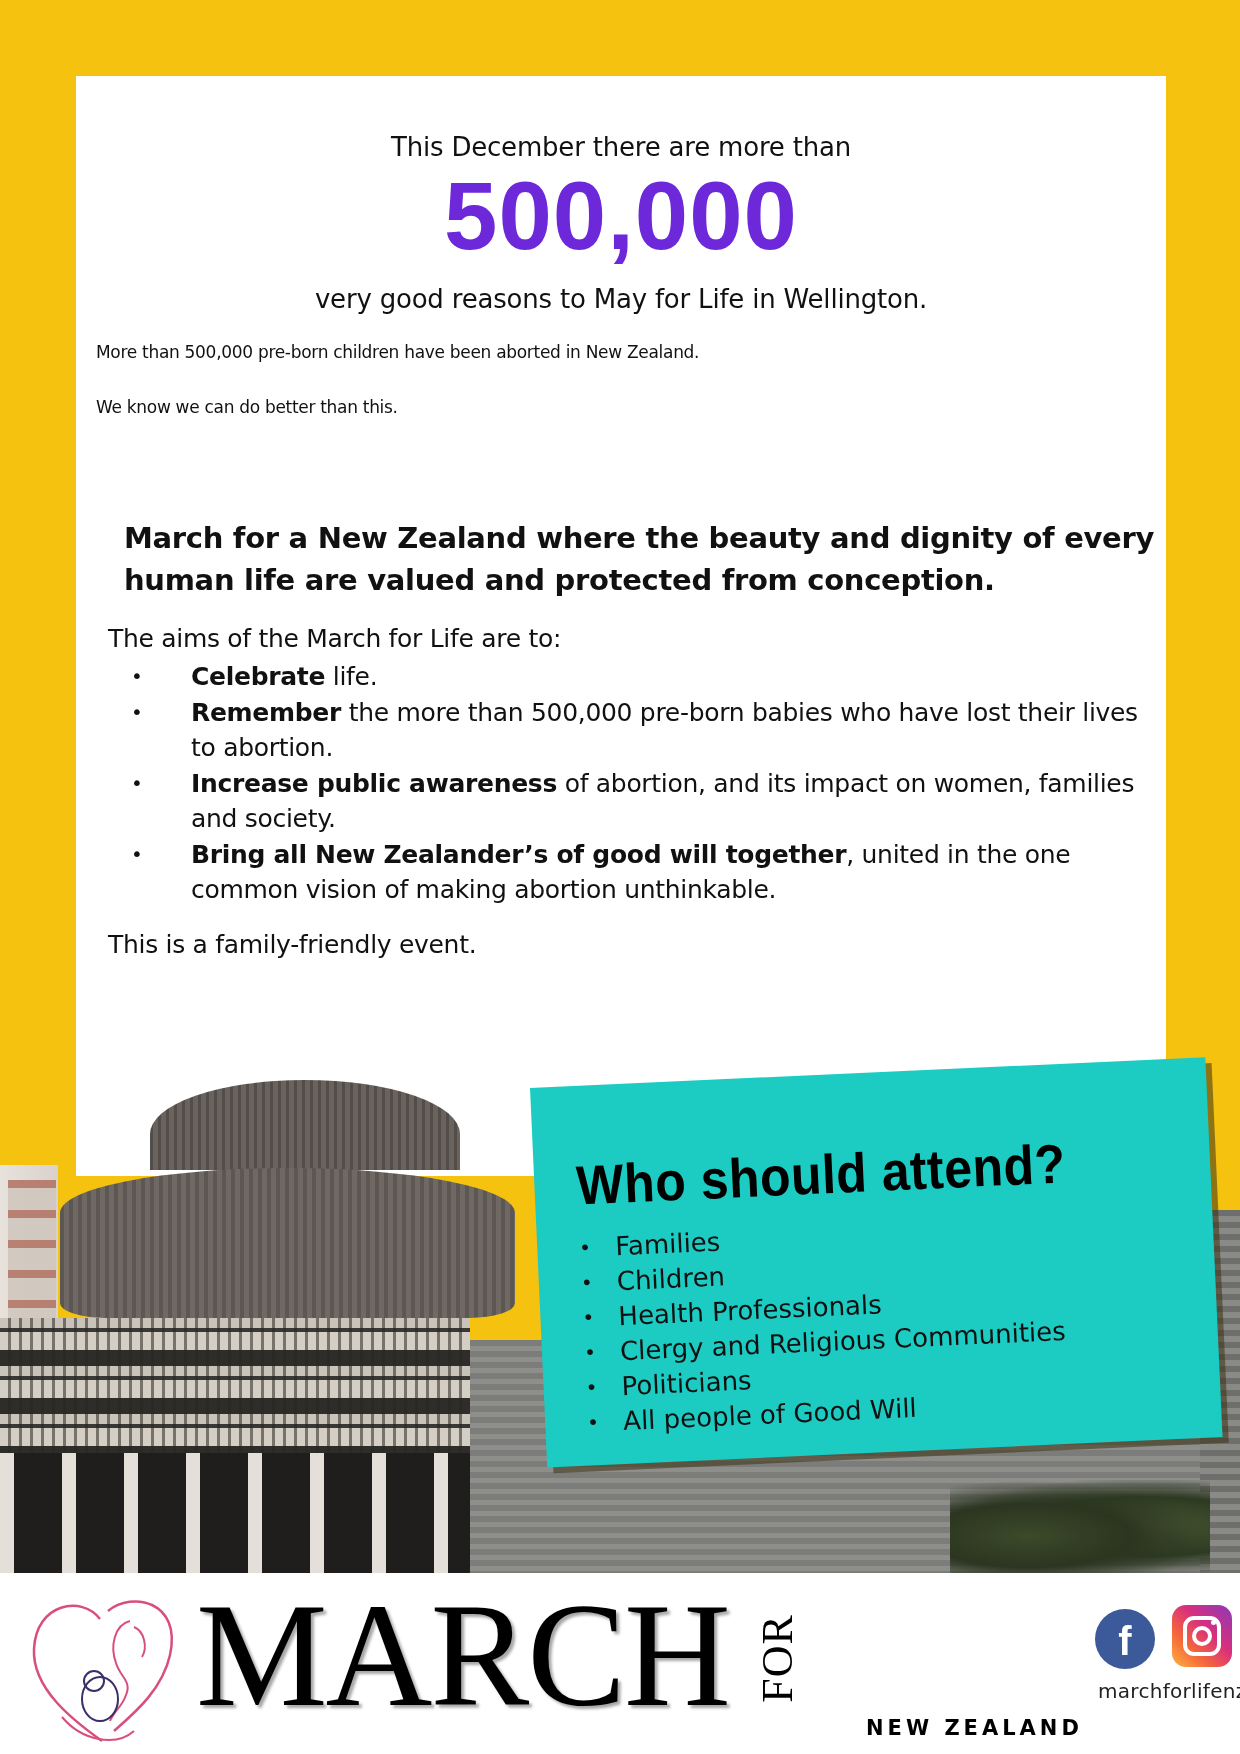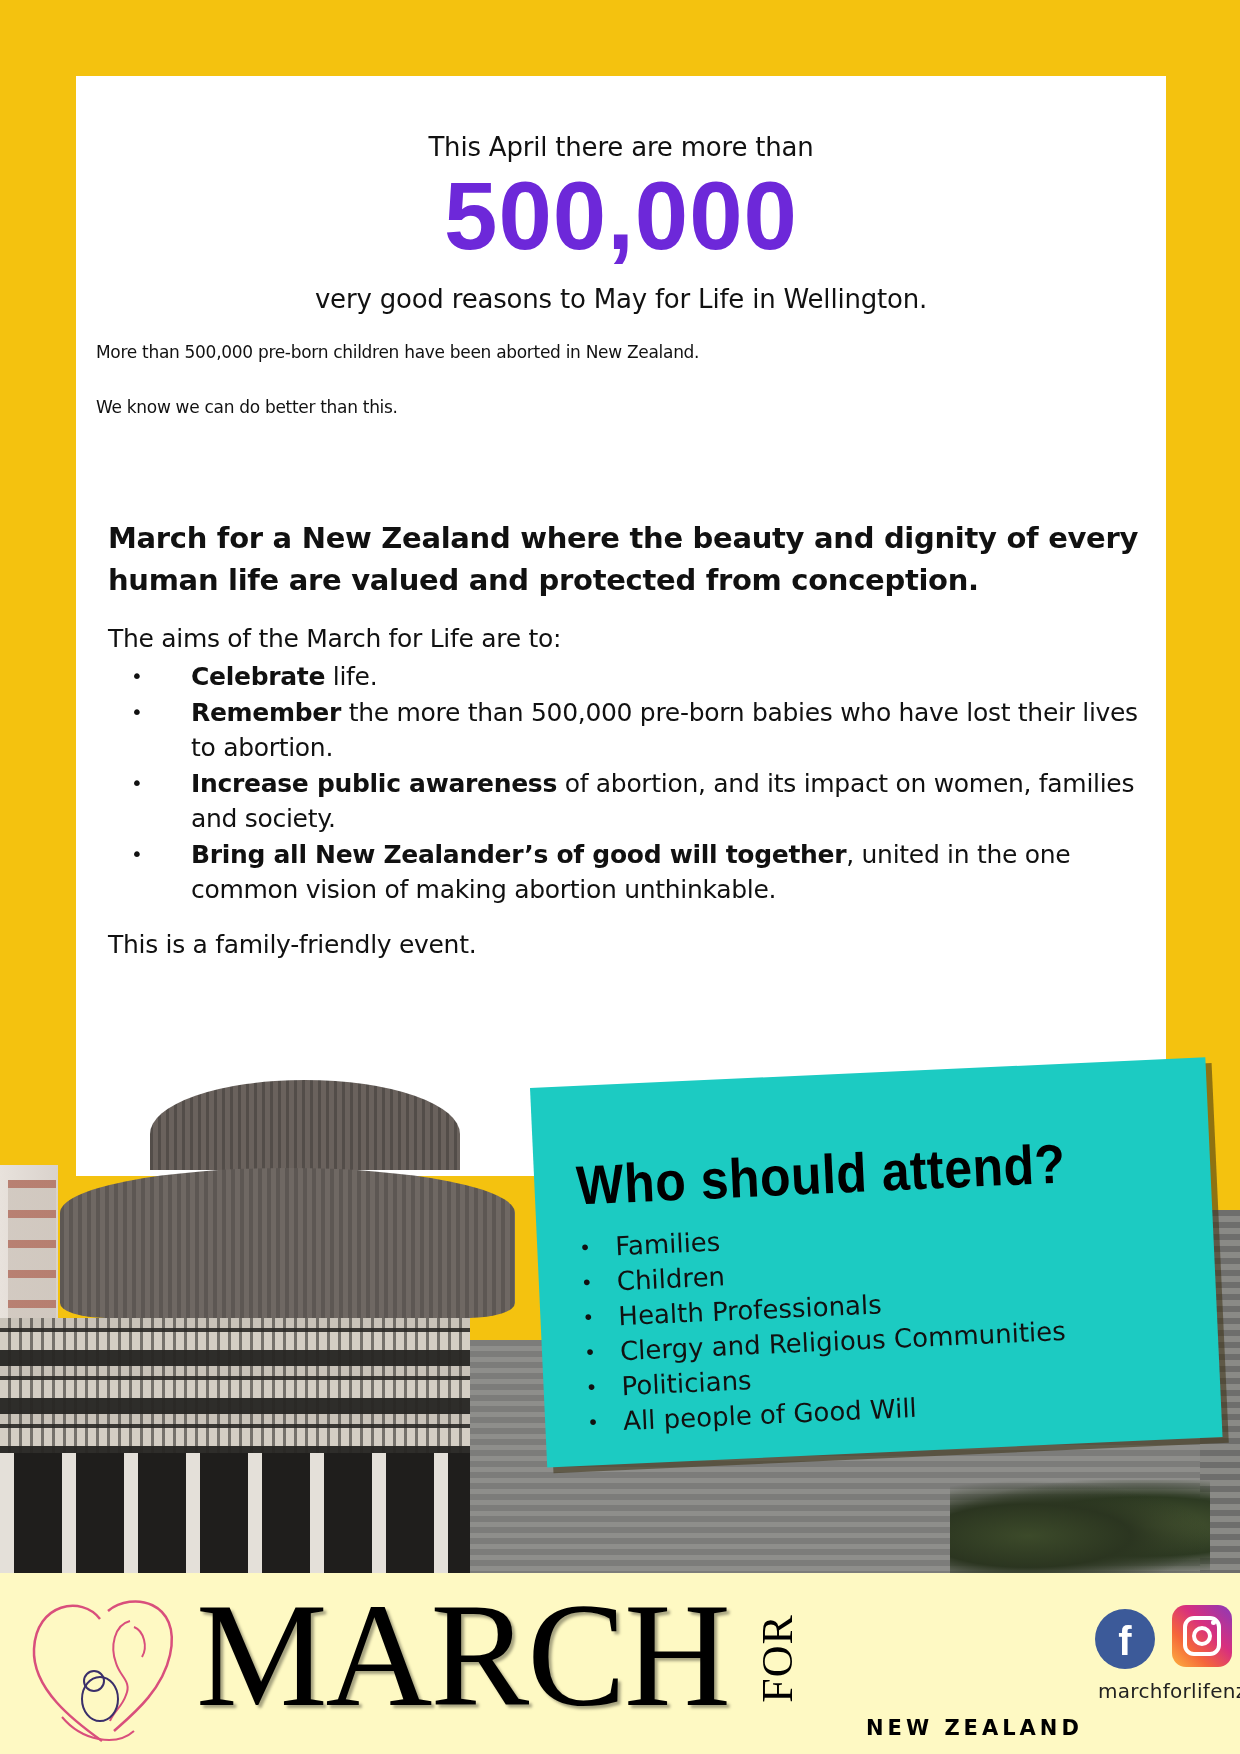--- a/index.html
+++ b/index.html
@@ -11,21 +11,21 @@
 
   .intro { position: absolute; left: 76px; width: 1090px; text-align: center; font-size: 26px; letter-spacing: -0.2px; }
   .intro-top { top: 132px; }
   .big-number { position: absolute; left: 76px; width: 1090px; top: 168px; text-align: center; font-family: "Liberation Sans", sans-serif; font-weight: 700; font-size: 96px; color: #6d28d9; letter-spacing: 1px; line-height: 1; }
   .intro-bottom { top: 284px; }
 
   .para { position: absolute; left: 96px; width: 1050px; font-size: 17px; line-height: 38px; letter-spacing: -0.3px; }
   .p1 { top: 333px; }
   .p2 { top: 388px; }
 
-  .headline { position: absolute; left: 108px; width: 1050px; top: 517px; font-size: 29px; font-weight: 700; line-height: 42px; letter-spacing: -0.3px; }
+  .headline { position: absolute; left: 124px; width: 1050px; top: 517px; font-size: 29px; font-weight: 700; line-height: 42px; letter-spacing: -0.3px; }
 
   .aims-intro { position: absolute; left: 108px; top: 624px; font-size: 25px; letter-spacing: -0.3px; text-align: center; }
   .aims-list { position: absolute; left: 108px; top: 659px; width: 1050px; list-style: none; font-size: 25px; line-height: 35px; letter-spacing: -0.3px; }
   .aims-list li { position: relative; padding-left: 83px; margin-bottom: 1px; }
   .aims-list li .bullet { position: absolute; left: 23px; top: 0; font-size: 20px; }
   .aims-list li b { font-weight: 700; }
 
   .closing { position: absolute; left: 108px; top: 930px; font-size: 25px; letter-spacing: -0.3px; }
 
   
@@ -43,40 +43,40 @@
   .beehive-base { position: absolute; left: 0; top: 413px; width: 470px; height: 120px; background: repeating-linear-gradient(90deg,#e4e0d9 0 14px,#1f1e1c 14px 62px); }
 
   
   .who-card { position: absolute; left: 530px; top: 1088px; width: 676px; height: 380px; background: #1ccbc2; transform: rotate(-2.6deg); transform-origin: 0 0; box-shadow: 6px 6px 0 rgba(60,50,20,.55); }
   .who-title { position: absolute; left: 42px; top: 68px; font-family: "Liberation Sans", sans-serif; font-weight: 700; font-size: 50px; color: #000; letter-spacing: 0.5px; white-space: nowrap; transform: scaleY(1.1); transform-origin: 0 0; }
   .who-list { position: absolute; left: 42px; top: 145px; list-style: none; font-size: 26px; line-height: 35px; }
   .who-list li { position: relative; padding-left: 36px; }
   .who-list li .bullet { position: absolute; left: 0; top: 0; font-size: 20px; }
 
   
-  .footer { position: absolute; left: 0; top: 1573px; width: 1240px; height: 181px; background: #fef9c3; }
+  .footer { position: absolute; left: 0; top: 1573px; width: 1240px; height: 181px; background: #ffffff; }
   .logo-heart { position: absolute; left: 22px; top: 18px; width: 160px; height: 160px; }
   .mfl-march { position: absolute; left: 196px; top: 8px; font-family: "Liberation Serif", serif; font-size: 148px; line-height: 1; color: #000; letter-spacing: -2px; text-shadow: 3px 3px 3px rgba(0,0,0,.35); }
   .mfl-for { position: absolute; left: 733px; top: 60px; font-family: "Liberation Serif", serif; font-size: 44px; color: #000; transform: rotate(-90deg); transform-origin: 50% 50%; letter-spacing: 1px; }
   .mfl-life { position: absolute; left: 812px; top: 4px; font-family: "Liberation Serif", serif; font-size: 152px; line-height: 1; color: #d63db5; letter-spacing: -3px; text-shadow: 3px 3px 3px rgba(0,0,0,.35); }
   .mfl-nz { position: absolute; left: 866px; top: 143px; font-family: "DejaVu Sans", sans-serif; font-weight: 700; font-size: 21px; letter-spacing: 4px; color: #000; }
   .fb-icon { position: absolute; left: 1095px; top: 36px; width: 60px; height: 60px; border-radius: 50%; background: #3c5a99; color: #fff; font-family: "Liberation Sans", sans-serif; font-weight: 700; font-size: 40px; text-align: center; line-height: 64px; }
   .ig-icon { position: absolute; left: 1172px; top: 32px; width: 60px; height: 62px; border-radius: 14px; background: linear-gradient(45deg,#fdb23f 0%,#f5673a 30%,#d82f7e 60%,#8a3ab9 100%); }
   .ig-icon .ring { position: absolute; left: 11px; top: 11px; width: 38px; height: 40px; border: 4px solid #fff; border-radius: 11px; }
   .ig-icon .lens { position: absolute; left: 20px; top: 21px; width: 20px; height: 20px; border: 4px solid #fff; border-radius: 50%; }
   .ig-icon .dot { position: absolute; left: 39px; top: 15px; width: 5px; height: 5px; background: #fff; border-radius: 50%; }
   .handle { position: absolute; left: 1098px; top: 106px; font-size: 20px; color: #222; letter-spacing: 0.3px; }
 </style>
 </head>
 <body>
 
 <div class="yellow-bg"></div>
 <div class="white-panel"></div>
 
-<div class="intro intro-top">This April there are more than</div>
+<div class="intro intro-top">This December there are more than</div>
 <div class="big-number">500,000</div>
 <div class="intro intro-bottom">very good reasons to May for Life in Wellington.</div>
 
 <div class="para p1">More than 500,000 pre-born children have been aborted in New Zealand.</div>
 <div class="para p2">
   <div>We know we can do better than this.</div>
 </div>
 
 <div class="headline">March for a New Zealand where the beauty and dignity of every human life are valued and protected from conception.</div>
 

